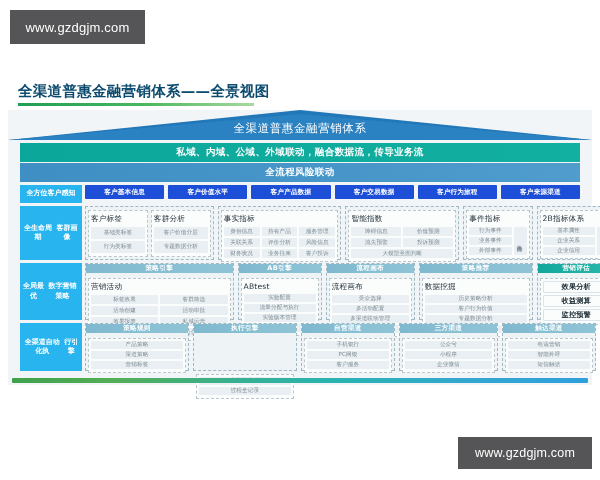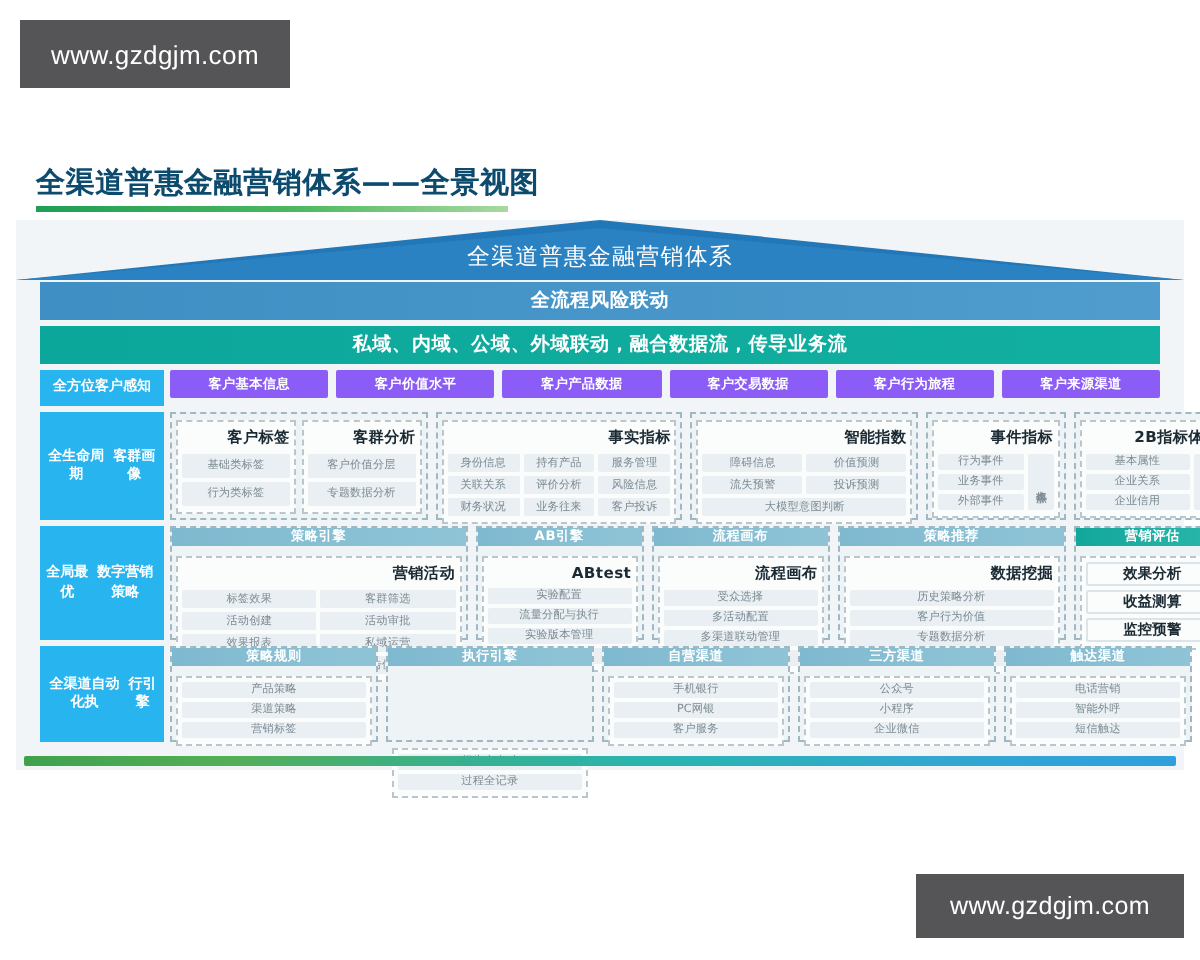--- a/index.html
+++ b/index.html
@@ -65,21 +65,21 @@
     width: 62px; flex: 0 0 62px;
     background: #28b4ef;
     color:#fff; font-size:7px; font-weight:bold; line-height:1.35;
     display:flex; align-items:center; justify-content:center; text-align:center;
     padding: 2px;
   }
   .rowbody { flex: 1; margin-left: 3px; display:flex; gap:4px; }
 
   
   .chip {
-    flex:1; height: 14px; background:#8b5cf6;
+    flex:1; height: 14px; background:#1d4ed8;
     color:#fff; font-size:6.6px; font-weight:bold;
     display:flex; align-items:center; justify-content:center;
     border-radius: 1px; letter-spacing:.2px;
   }
 
   
   .group {
     border: 1px dashed #9fb8c4; background: #eef3f5;
     padding: 2px; display:flex; gap:3px; flex-direction: column;
   }
@@ -91,21 +91,21 @@
     margin: -2px -2px 2px -2px; letter-spacing:.3px;
   }
   .ghead.teal { background: linear-gradient(90deg,#13a79c,#2bb8ab); }
   .gcards { display:flex; gap:3px; flex:1; }
 
   .card {
     flex:1; border:1px dashed #b9c6cc; background:#fbfdfd;
     padding: 2px 2px 3px 2px; display:flex; flex-direction:column; gap:2px;
   }
   .card-title {
-    font-size: 7.6px; font-weight:bold; color:#1b2a33; text-align:right;
+    font-size: 7.6px; font-weight:normal; color:#1b2a33; text-align:left;
     padding: 1px 0 1px 0; letter-spacing:.2px;
   }
   .cells { display:flex; flex-wrap:wrap; gap:2px; flex:1; align-content:flex-start; }
   .cell {
     background:#e9eff2; color:#7d8b93; font-size:5.6px;
     display:flex; align-items:center; justify-content:center;
     height: 9px; border-radius:1px; text-align:center; letter-spacing:.1px;
     padding: 0 1px;
   }
   .cell.w50 { width: calc(50% - 1px); }
@@ -141,22 +141,22 @@
     <div class="peak">
       <svg width="584" height="30" viewBox="0 0 584 30" preserveAspectRatio="none" aria-hidden="true">
         <polygon points="0,30 292,0 584,30" fill="#2277b8"></polygon>
         <polygon points="0,30 292,4 584,30" fill="#2a82c2"></polygon>
       </svg>
       <div class="peak-label">全渠道普惠金融营销体系</div>
     </div>
 
     <div style="height:30px"></div>
 
+    <div class="bar bar-flow">私域、内域、公域、外域联动，融合数据流，传导业务流</div>
     <div class="bar bar-risk">全流程风险联动</div>
-    <div class="bar bar-flow">私域、内域、公域、外域联动，融合数据流，传导业务流</div>
 
     <div class="rows" id="rows">
         <div class="row" style="height: 18px;">
           <div class="rowlabel">
             <div>全方位</div>
             <div>客户感知</div>
           </div>
           <div class="rowbody">
             <div class="chip">客户基本信息</div>
             <div class="chip">客户价值水平</div>

